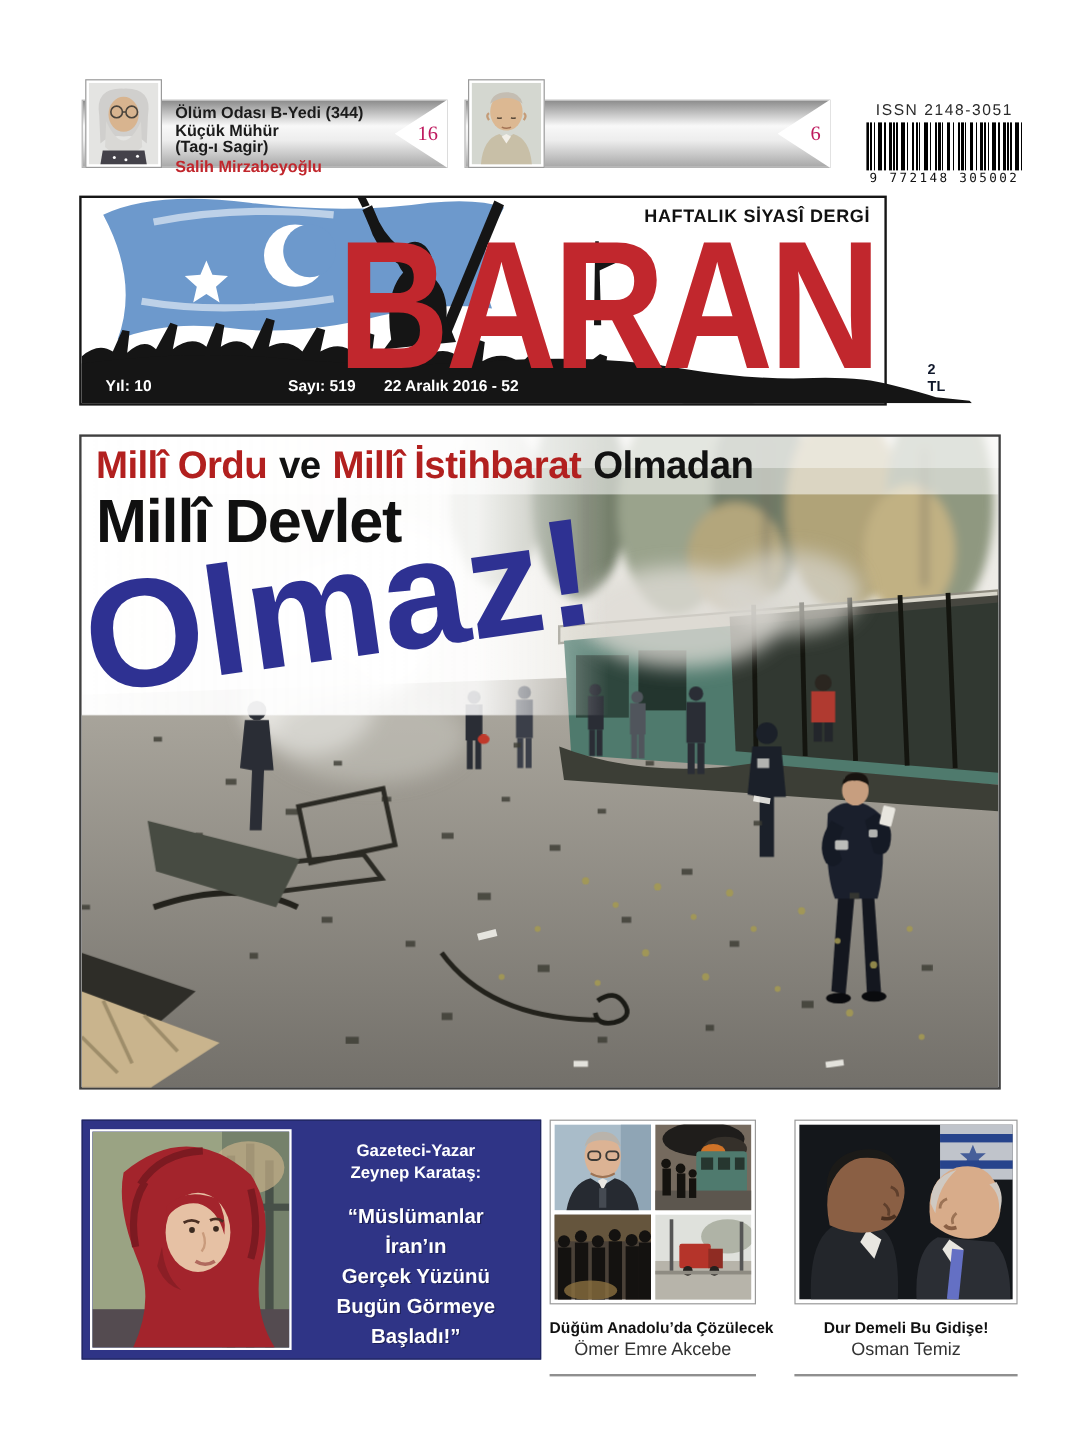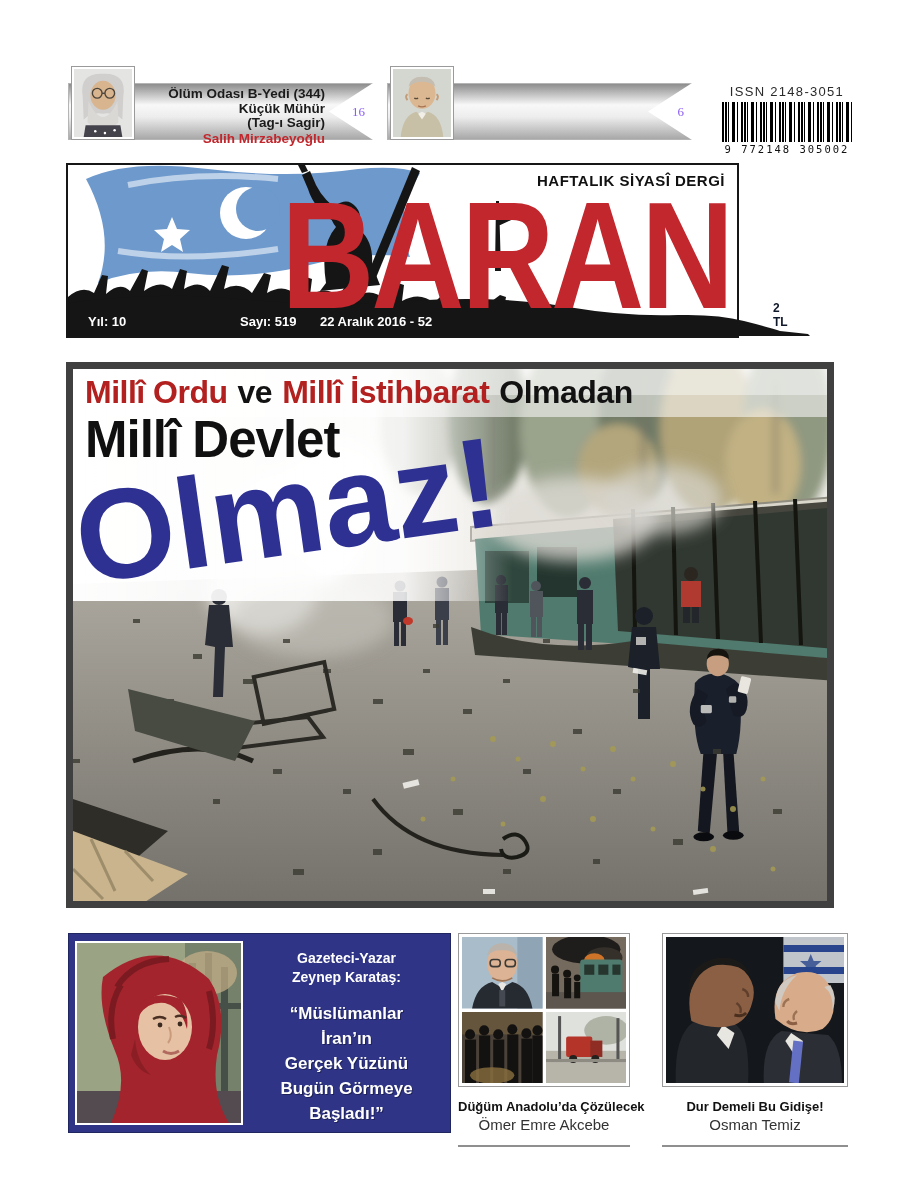--- a/index.html
+++ b/index.html
@@ -8,28 +8,28 @@
 
   
   .ribbon{position:absolute;top:83px;height:57px;}
   #ribbonA{left:68px;width:305px;}
   #ribbonB{left:387px;width:305px;}
   .ribbon-band{position:absolute;inset:0;border:1px solid #b5b5b5;
      background:linear-gradient(180deg,#8d8d8d 0%,#f8f8f8 38%,#ededed 60%,#a8a8a8 100%);}
   .ribbon-photo{position:absolute;left:3px;top:-17px;width:64px;height:74px;background:#fff;
      border:1px solid #9a9a9a;padding:2px;box-sizing:border-box;}
   .ribbon-photo svg{width:100%;height:100%;display:block;}
-  .ribbon-text{position:absolute;left:78px;right:48px;top:4px;text-align:right;}
+  .ribbon-text{position:absolute;left:78px;right:48px;top:4px;text-align:left;}
   #ribbonB .ribbon-text{top:11px;}
   .ribbon-line{font-size:13.5px;line-height:14.5px;font-weight:bold;color:#1b1b1b;}
   .ribbon-author{font-size:13.5px;line-height:15px;font-weight:bold;color:#c1272d;}
   .ribbon-notch{position:absolute;right:0;top:0;width:44px;height:100%;background:#fff;
      clip-path:polygon(100% 0,0 50%,100% 100%);}
   .ribbon-num{position:absolute;right:8px;top:50%;transform:translateY(-50%);
-     font-family:"Liberation Serif",serif;font-size:13px;color:#8b5cf6;}
+     font-family:"Liberation Serif",serif;font-size:17px;color:#be185d;}
 
   
   #barcode{position:absolute;left:712px;top:84px;width:150px;}
   .issn{font-size:13px;letter-spacing:1.3px;text-align:center;color:#2a2a2a;}
   .bars{height:40px;margin:3px 10px 0 10px;
      background:repeating-linear-gradient(90deg,#000 0 2px,#fff 2px 3px,#000 3px 5px,#fff 5px 6px,
        #000 6px 7px,#fff 7px 10px,#000 10px 13px,#fff 13px 15px,#000 15px 16px,#fff 16px 19px);}
   .bdigits{font-family:"DejaVu Sans Mono",monospace;font-size:10.5px;letter-spacing:2px;
      text-align:center;color:#111;margin-top:1px;}
 
@@ -41,21 +41,21 @@
      letter-spacing:.5px;color:#111;}
   #mast-title{position:absolute;top:14px;right:6px;font-size:152px;line-height:1;
      font-weight:bold;color:#c1272d;letter-spacing:-4px;transform:scaleX(.85);
      transform-origin:right top;white-space:nowrap;}
   .strip-txt{position:absolute;bottom:7px;font-size:13px;font-weight:bold;color:#fff;}
   #m-yil{left:20px;} #m-sayi{left:172px;} #m-date{left:252px;}
   #m-price{position:absolute;bottom:7px;left:705px;font-size:12px;font-weight:bold;color:#0f172a;}
 
   
   #story{position:absolute;left:66px;top:362px;width:768px;height:546px;
-     border:7px solid #404040;box-sizing:border-box;background:#fff;overflow:hidden;}
+     border:2px solid #404040;box-sizing:border-box;background:#fff;overflow:hidden;}
   #scene{position:absolute;left:0;top:0;width:764px;height:542px;}
   #hl1{position:absolute;top:5px;left:12px;white-space:nowrap;font-weight:bold;
      font-size:32px;letter-spacing:-.5px;}
   #hl1 span{display:inline-block;margin-right:10px;}
   .hl-red{color:#b2201f;} .hl-black{color:#121212;}
   #hl2{position:absolute;top:41px;left:12px;font-size:51px;font-weight:bold;
      letter-spacing:-1px;color:#101010;white-space:nowrap;}
   #hl3{position:absolute;top:92px;left:8px;font-size:128px;font-weight:bold;
      color:#2e3192;white-space:nowrap;transform:rotate(-8deg);transform-origin:8% 75%;}
 

